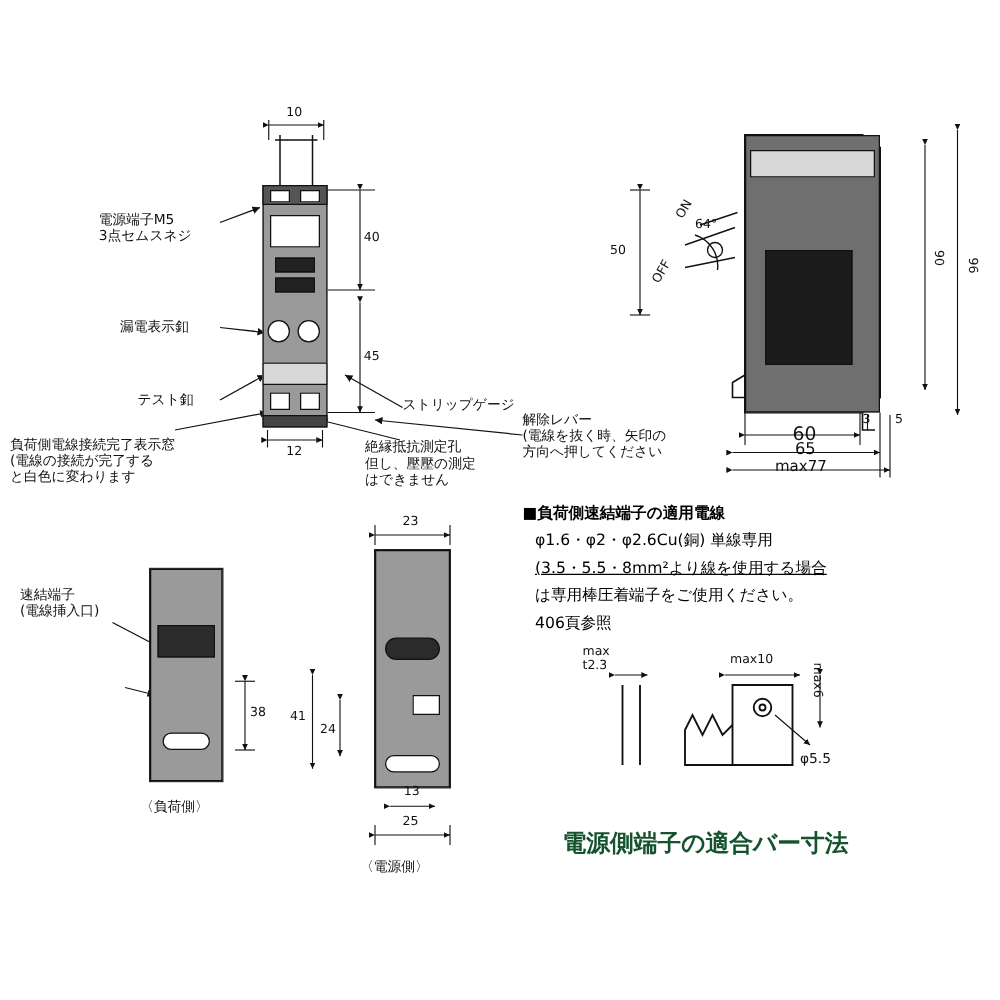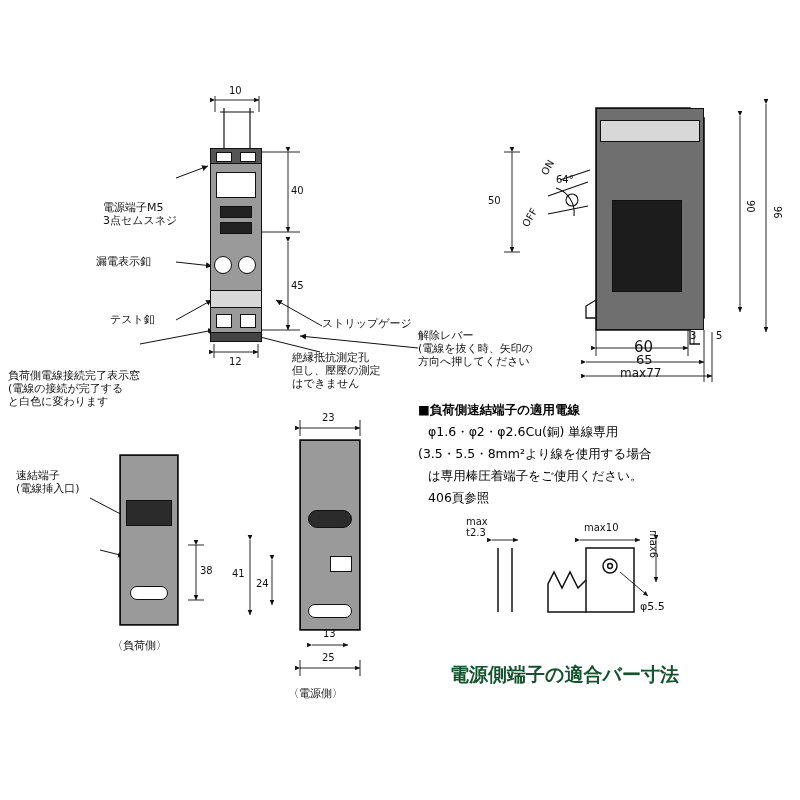--- a/index.html
+++ b/index.html
@@ -182,25 +182,25 @@
 
   <div class="box grey" style="left:300px;top:440px;width:60px;height:190px;"></div>
   <div class="boxfill" style="left:308px;top:510px;width:44px;height:18px;background:#2b2b2b;border-radius:9px;"></div>
   <div class="box white" style="left:330px;top:556px;width:22px;height:16px;"></div>
   <div class="box white" style="left:308px;top:604px;width:44px;height:14px;border-radius:7px;"></div>
 
   <div class="box dgrey" style="left:596px;top:108px;width:108px;height:222px;border:1.6px solid #111;"></div>
   <div class="boxfill" style="left:612px;top:200px;width:70px;height:92px;background:#1c1c1c;"></div>
   <div class="box lgrey" style="left:600px;top:120px;width:100px;height:22px;"></div>
 
-  <div class="lbl" style="left:103px;top:170px;margin-top:32px;">電源端子M5
+  <div class="lbl" style="left:79px;top:170px;">電源端子M5
 3点セムスネジ</div>
   <div class="lbl" style="left:96px;top:256px;">漏電表示釦</div>
   <div class="lbl" style="left:110px;top:314px;">テスト釦</div>
-  <div class="lbl" style="left:8px;top:350px;margin-top:20px;">負荷側電線接続完了表示窓
+  <div class="lbl" style="left:8px;top:350px;">負荷側電線接続完了表示窓
 (電線の接続が完了する
 と白色に変わります</div>
   <div class="lbl" style="left:322px;top:318px;">ストリップゲージ</div>
   <div class="lbl" style="left:292px;top:352px;">絶縁抵抗測定孔
 但し、壓壓の測定
 はできません</div>
   <div class="lbl" style="left:418px;top:330px;">解除レバー
 (電線を抜く時、矢印の
 方向へ押してください</div>
 
@@ -235,19 +235,19 @@
   <div class="dim" style="left:322px;top:652px;">25</div>
 
   <div class="dim" style="left:466px;top:516px;">max
 t2.3</div>
   <div class="dim" style="left:584px;top:522px;">max10</div>
   <div class="dim" style="left:648px;top:530px;writing-mode:vertical-rl;">max6</div>
   <div class="dim" style="left:640px;top:600px;font-size:11px;">φ5.5</div>
 
   <div class="spec" style="left:418px;top:402px;font-weight:bold;">■負荷側速結端子の適用電線</div>
   <div class="spec" style="left:428px;top:424px;">φ1.6・φ2・φ2.6Cu(銅) 単線専用</div>
-  <div class="spec" style="left:418px;top:446px;">(3.5・5.5・8mm²より線を使用する場合</div>
+  <div class="spec" style="left:428px;top:446px;text-decoration:underline;">(3.5・5.5・8mm²より線を使用する場合</div>
   <div class="spec" style="left:428px;top:468px;text-align:right;">は専用棒圧着端子をご使用ください。</div>
   <div class="spec" style="left:428px;top:490px;">406頁参照</div>
 
   <div class="big" style="left:450px;top:662px;font-size:19px;">電源側端子の適合バー寸法</div>
 
 </div>
 
 </body></html>

